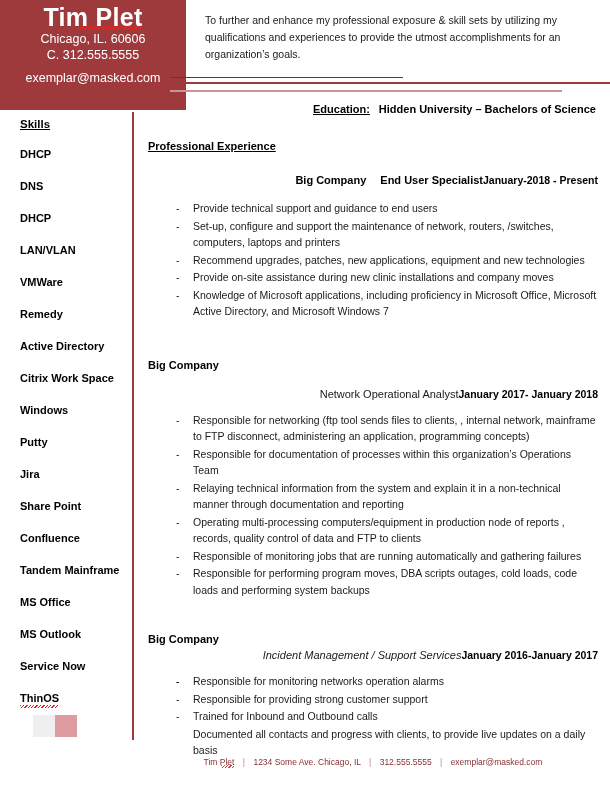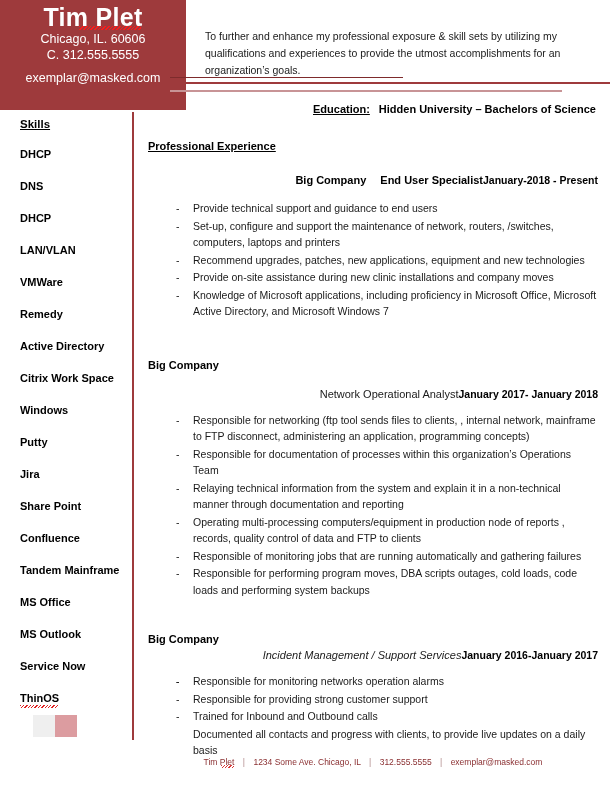--- a/index.html
+++ b/index.html
@@ -53,21 +53,21 @@
   .hdr-email {
     font-size: 12.5px;
     line-height: 16px;
     margin-top: 7px;
     font-weight: 400;
   }
 
   
   .summary {
     position: absolute;
-    left: 205px; top: 28px;
+    left: 205px; top: 12px;
     width: 385px;
     font-size: 10.5px;
     line-height: 17px;
     color: #1a1a1a;
   }
 
   
   .rule { position: absolute; }
   .rule-a { left: 170px; top: 77px;  width: 233px; height: 1px; background: #7e2b2c; }
   .rule-b { left: 170px; top: 82px;  width: 440px; height: 2px; background: #9e3a3c; }

